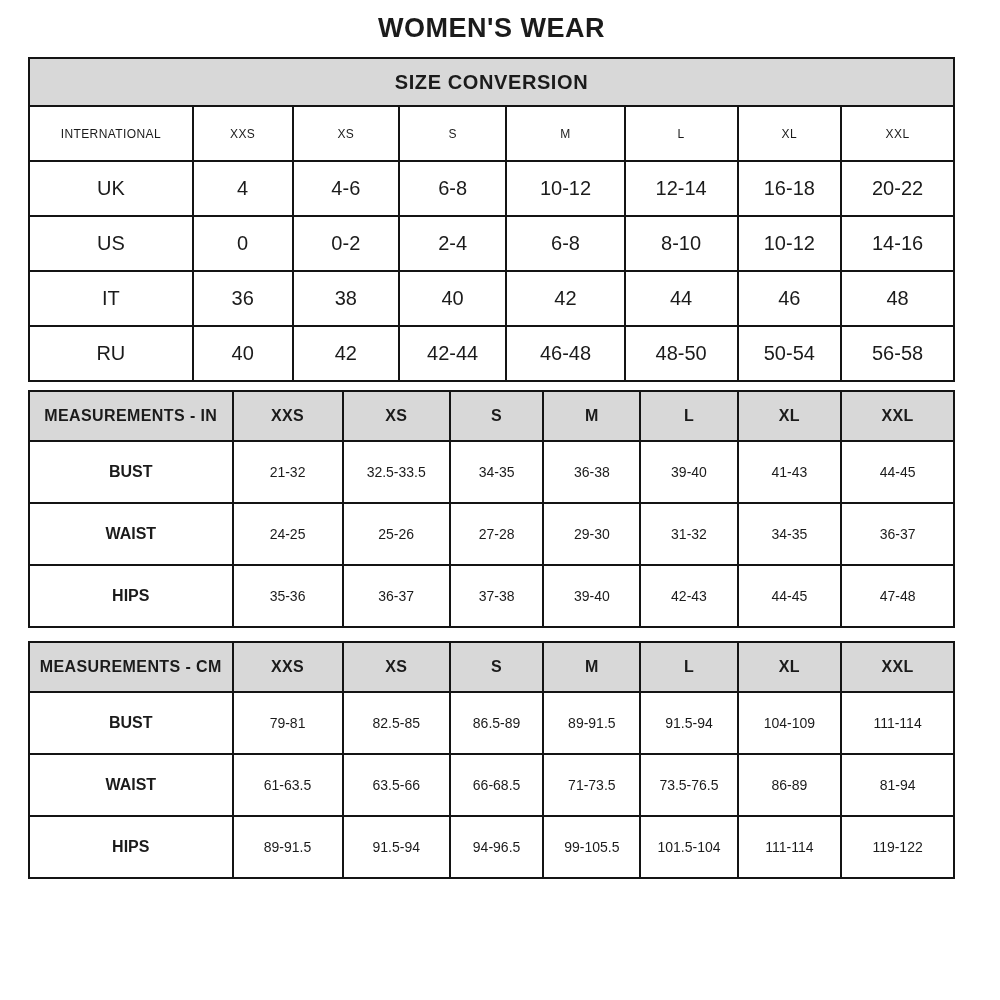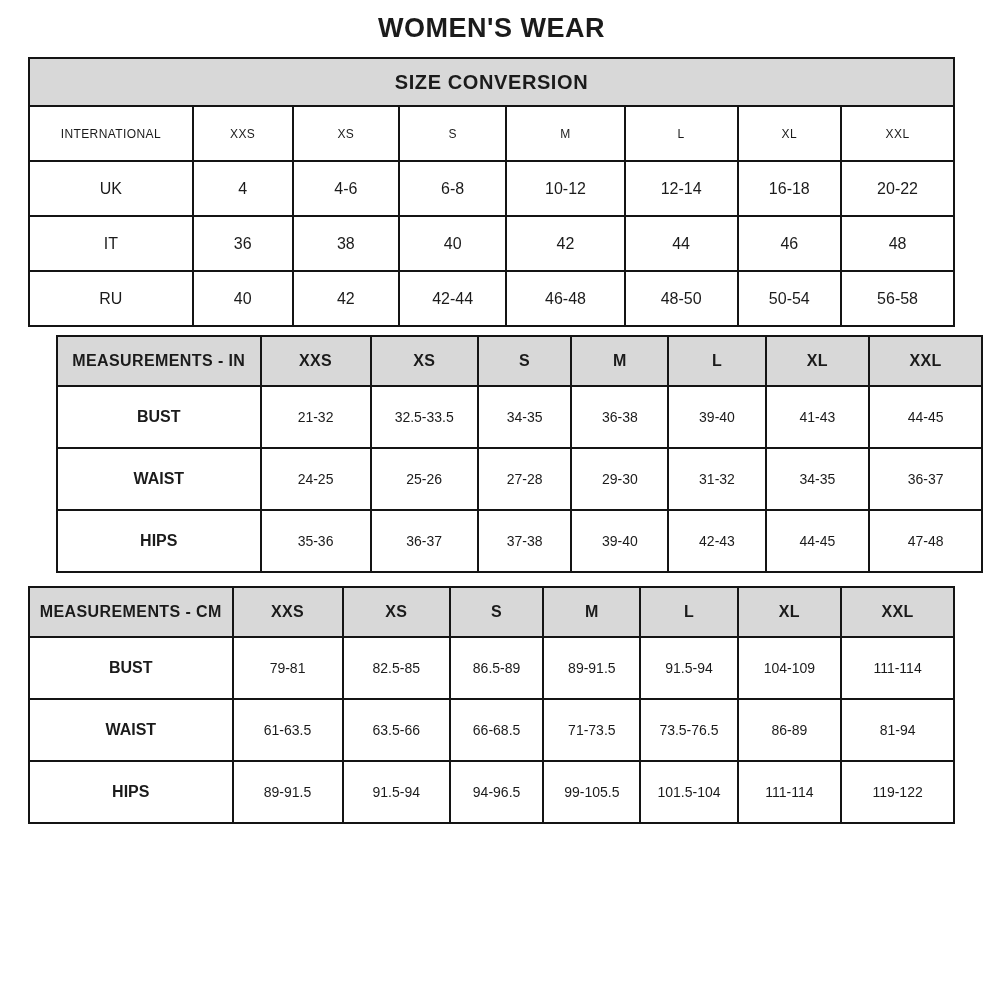--- a/index.html
+++ b/index.html
@@ -54,40 +54,40 @@
   }
   
   .tbl-size tr.header-row td {
     height: 55px;
     font-size: 12px;
     letter-spacing: 0.4px;
   }
   .tbl-size td.row-label,
   .tbl-size td.value-cell {
     height: 55px;
-    font-size: 16px;
+    font-size: 20px;
   }
   .tbl-size { margin-bottom: 8px; }
   
   .tbl-meas tr.header-row td {
     background: var(--header-bg);
     font-weight: bold;
     font-size: 16px;
     letter-spacing: 0.4px;
     height: 50px;
   }
   .tbl-meas td.row-label {
     font-size: 16px;
     height: 62px;
     font-weight: bold;
   }
   .tbl-meas td.value-cell {
     font-size: 14px;
   }
-  .tbl-in { margin-bottom: 13px; margin-left: 28px; }
+  .tbl-in { margin-bottom: 13px; }
 </style>
 </head>
 <body>
 
 <main class="sheet">
 
   <h1 class="title">WOMEN'S WEAR</h1>
 
   <table class="tbl tbl-size">
     <colgroup>
@@ -116,20 +116,30 @@
         </tr>
         <tr>
           <td class="row-label">UK</td>
           <td class="value-cell">4</td>
           <td class="value-cell">4-6</td>
           <td class="value-cell">6-8</td>
           <td class="value-cell">10-12</td>
           <td class="value-cell">12-14</td>
           <td class="value-cell">16-18</td>
           <td class="value-cell">20-22</td>
+        </tr>
+        <tr>
+          <td class="row-label">US</td>
+          <td class="value-cell">0</td>
+          <td class="value-cell">0-2</td>
+          <td class="value-cell">2-4</td>
+          <td class="value-cell">6-8</td>
+          <td class="value-cell">8-10</td>
+          <td class="value-cell">10-12</td>
+          <td class="value-cell">14-16</td>
         </tr>
         <tr>
           <td class="row-label">IT</td>
           <td class="value-cell">36</td>
           <td class="value-cell">38</td>
           <td class="value-cell">40</td>
           <td class="value-cell">42</td>
           <td class="value-cell">44</td>
           <td class="value-cell">46</td>
           <td class="value-cell">48</td>

